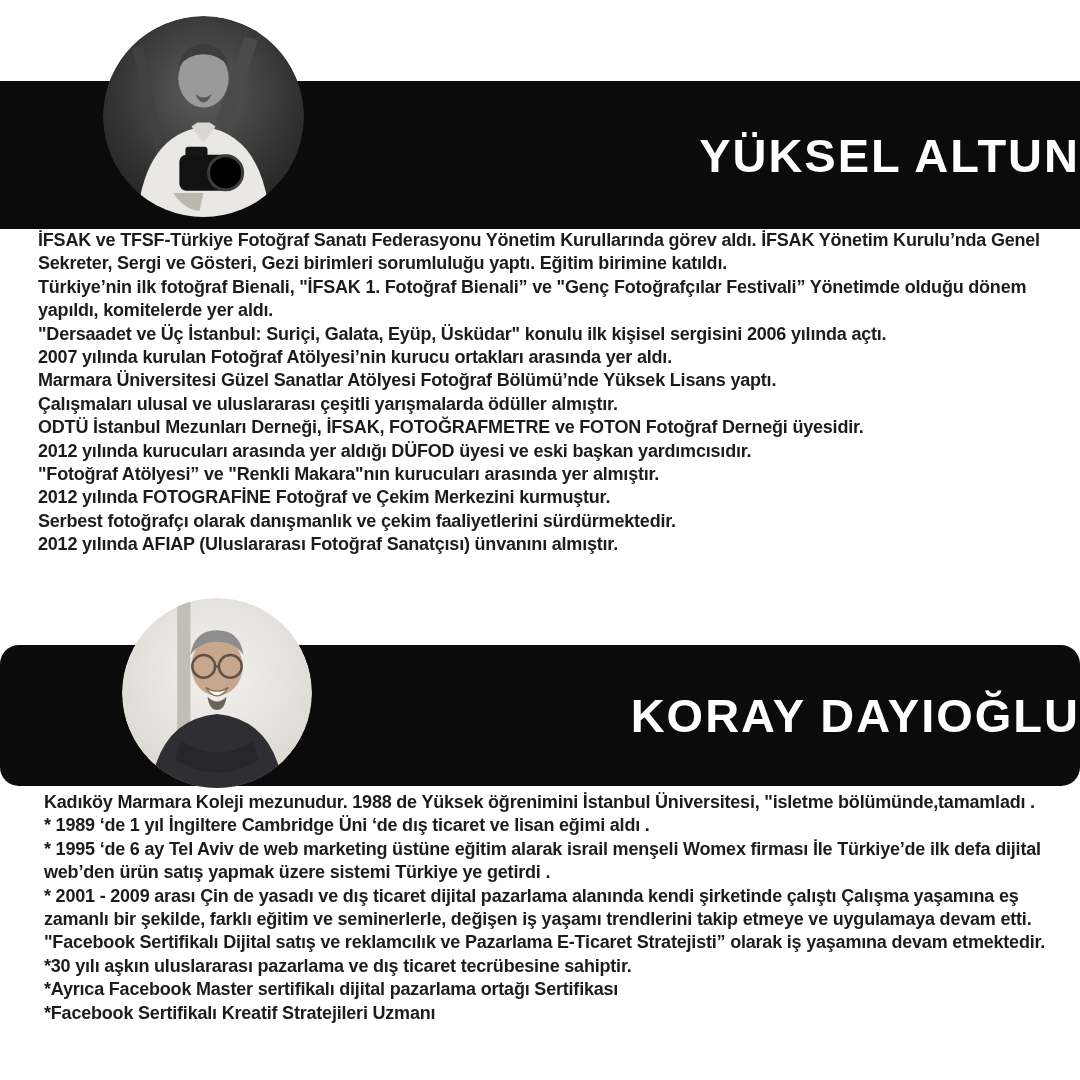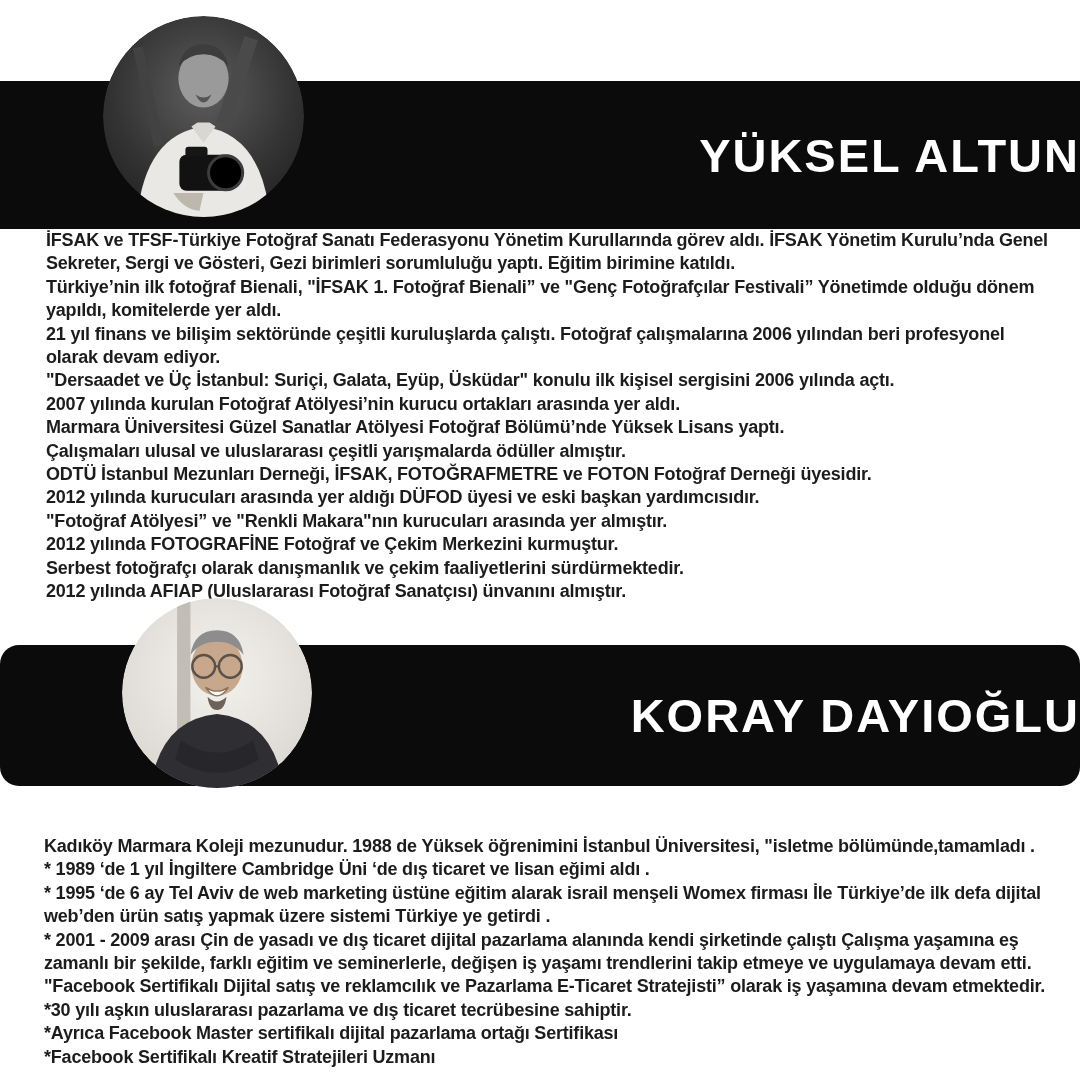--- a/index.html
+++ b/index.html
@@ -41,22 +41,22 @@
   .photo-1{left:103px;top:16px;width:201px;height:201px;}
   .photo-2{left:122px;top:598px;width:190px;height:190px;}
   .bio{
     position:absolute;
     color:var(--body);
     font-size:18px;
     font-weight:700;
     line-height:23.4px;
     letter-spacing:-0.2px;
   }
-  .bio-1{top:229px;left:46px;width:1008px;}
-  .bio-2{top:791px;left:44px;width:1004px;margin-top:44px;}
+  .bio-1{top:229px;left:38px;width:1008px;}
+  .bio-2{top:791px;left:44px;width:1004px;}
   .bio p{margin:0;}
 </style>
 </head>
 <body>
 
 <div class="page">
 
   <section>
     <div class="banner banner-1">
       <div class="profile-title">YÜKSEL ALTUN</div>
@@ -82,21 +82,20 @@
         <rect x="76" y="138" width="56" height="36" rx="7" fill="#121212"></rect>
         <circle cx="122" cy="156" r="17" fill="#000000" stroke="#3c3c3c" stroke-width="3"></circle>
         <rect x="82" y="130" width="22" height="10" rx="3" fill="#161616"></rect>
         <path d="M70 176 q10 16 26 18 l4 -18 Z" fill="#bdb8ae"></path>
       </svg>
     </div>
 
     <div class="bio bio-1">
         <p>İFSAK ve TFSF-Türkiye Fotoğraf Sanatı Federasyonu Yönetim Kurullarında görev aldı. İFSAK Yönetim Kurulu’nda Genel Sekreter, Sergi ve Gösteri, Gezi birimleri sorumluluğu yaptı. Eğitim birimine katıldı.</p>
         <p>Türkiye’nin ilk fotoğraf Bienali, "İFSAK 1. Fotoğraf Bienali” ve "Genç Fotoğrafçılar Festivali” Yönetimde olduğu dönem yapıldı, komitelerde yer aldı.</p>
-        <p>21 yıl finans ve bilişim sektöründe çeşitli kuruluşlarda çalıştı. Fotoğraf çalışmalarına 2006 yılından beri profesyonel olarak devam ediyor.</p>
         <p>"Dersaadet ve Üç İstanbul: Suriçi, Galata, Eyüp, Üsküdar" konulu ilk kişisel sergisini 2006 yılında açtı.</p>
         <p>2007 yılında kurulan Fotoğraf Atölyesi’nin kurucu ortakları arasında yer aldı.</p>
         <p>Marmara Üniversitesi Güzel Sanatlar Atölyesi Fotoğraf Bölümü’nde Yüksek Lisans yaptı.</p>
         <p>Çalışmaları ulusal ve uluslararası çeşitli yarışmalarda ödüller almıştır.</p>
         <p>ODTÜ İstanbul Mezunları Derneği, İFSAK, FOTOĞRAFMETRE ve FOTON Fotoğraf Derneği üyesidir.</p>
         <p>2012 yılında kurucuları arasında yer aldığı DÜFOD üyesi ve eski başkan yardımcısıdır.</p>
         <p>"Fotoğraf Atölyesi” ve "Renkli Makara"nın kurucuları arasında yer almıştır.</p>
         <p>2012 yılında FOTOGRAFİNE Fotoğraf ve Çekim Merkezini kurmuştur.</p>
         <p>Serbest fotoğrafçı olarak danışmanlık ve çekim faaliyetlerini sürdürmektedir.</p>
         <p>2012 yılında AFIAP (Uluslararası Fotoğraf Sanatçısı) ünvanını almıştır.</p>

